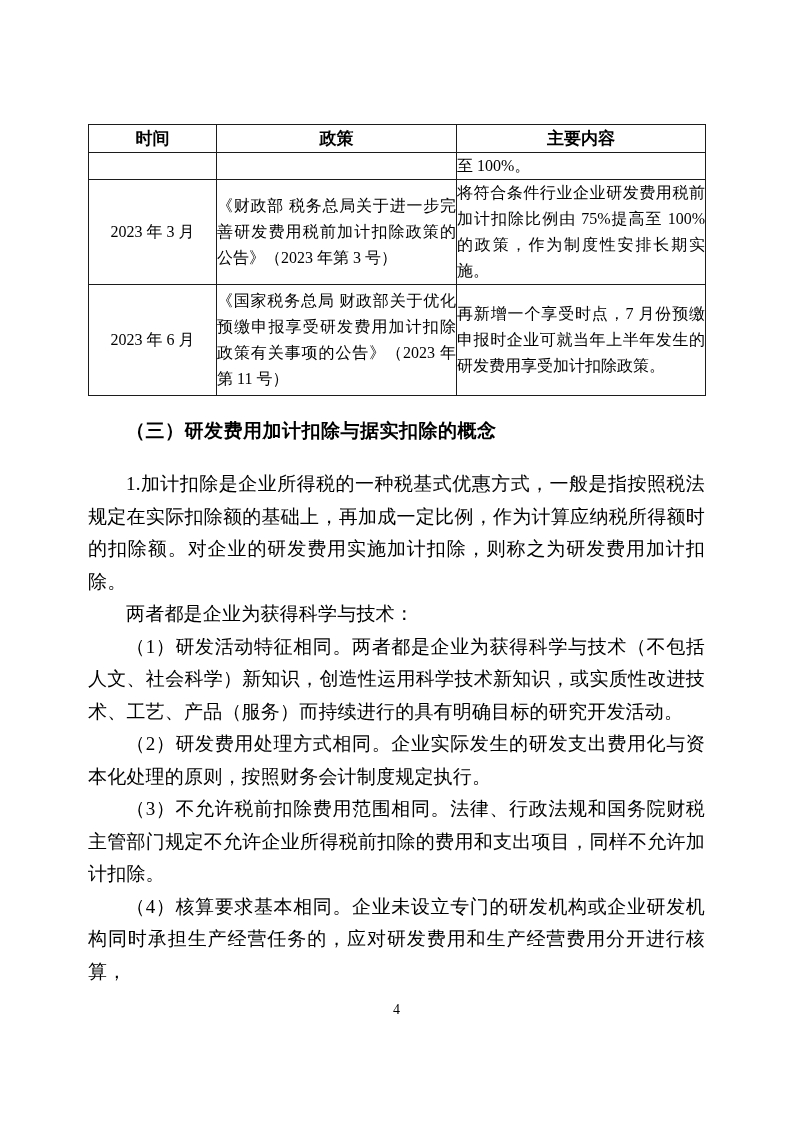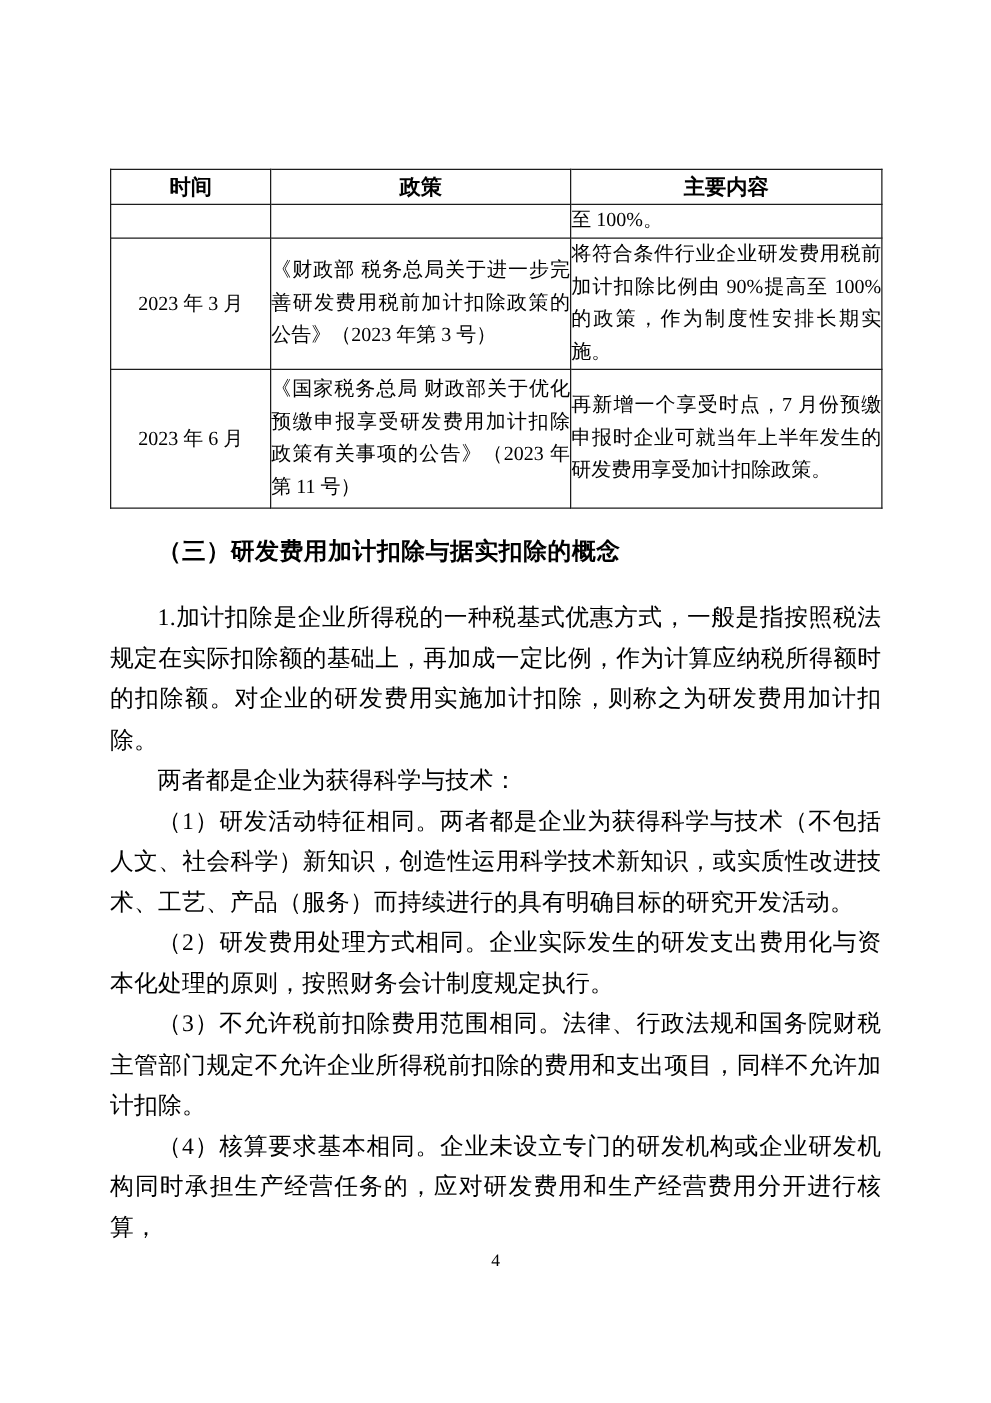--- a/index.html
+++ b/index.html
@@ -12,21 +12,21 @@
     width: 793px;
     height: 1122px;
     background: #ffffff;
     color: #000000;
     font-family: "Liberation Serif", "DejaVu Serif", serif;
     overflow: hidden;
   }
   .content {
     position: absolute;
     left: 88px;
-    top: 135px;
+    top: 124px;
     width: 617px;
   }
   table.policy-table {
     border-collapse: collapse;
     table-layout: fixed;
     width: 617px;
   }
   table.policy-table col.c1 { width: 128px; }
   table.policy-table col.c2 { width: 240px; }
   table.policy-table col.c3 { width: 249px; }
@@ -109,21 +109,21 @@
       </thead>
       <tbody>
         <tr class="row-cont">
           <td class="cell-time"></td>
           <td class="cell-policy"></td>
           <td class="cell-detail">至 100%。</td>
         </tr>
         <tr class="row-mar">
           <td class="cell-time">2023 年 3 月</td>
           <td class="cell-policy">《财政部 税务总局关于进一步完善研发费用税前加计扣除政策的公告》（2023 年第 3 号）</td>
-          <td class="cell-detail">将符合条件行业企业研发费用税前加计扣除比例由 90%提高至 100%的政策，作为制度性安排长期实施。</td>
+          <td class="cell-detail">将符合条件行业企业研发费用税前加计扣除比例由 75%提高至 100%的政策，作为制度性安排长期实施。</td>
         </tr>
         <tr class="row-jun">
           <td class="cell-time">2023 年 6 月</td>
           <td class="cell-policy">《国家税务总局 财政部关于优化预缴申报享受研发费用加计扣除政策有关事项的公告》（2023 年第 11 号）</td>
           <td class="cell-detail">再新增一个享受时点，7 月份预缴申报时企业可就当年上半年发生的研发费用享受加计扣除政策。</td>
         </tr>
       </tbody>
     </table>
 
     <h3 class="section-heading">（三）研发费用加计扣除与据实扣除的概念</h3>

